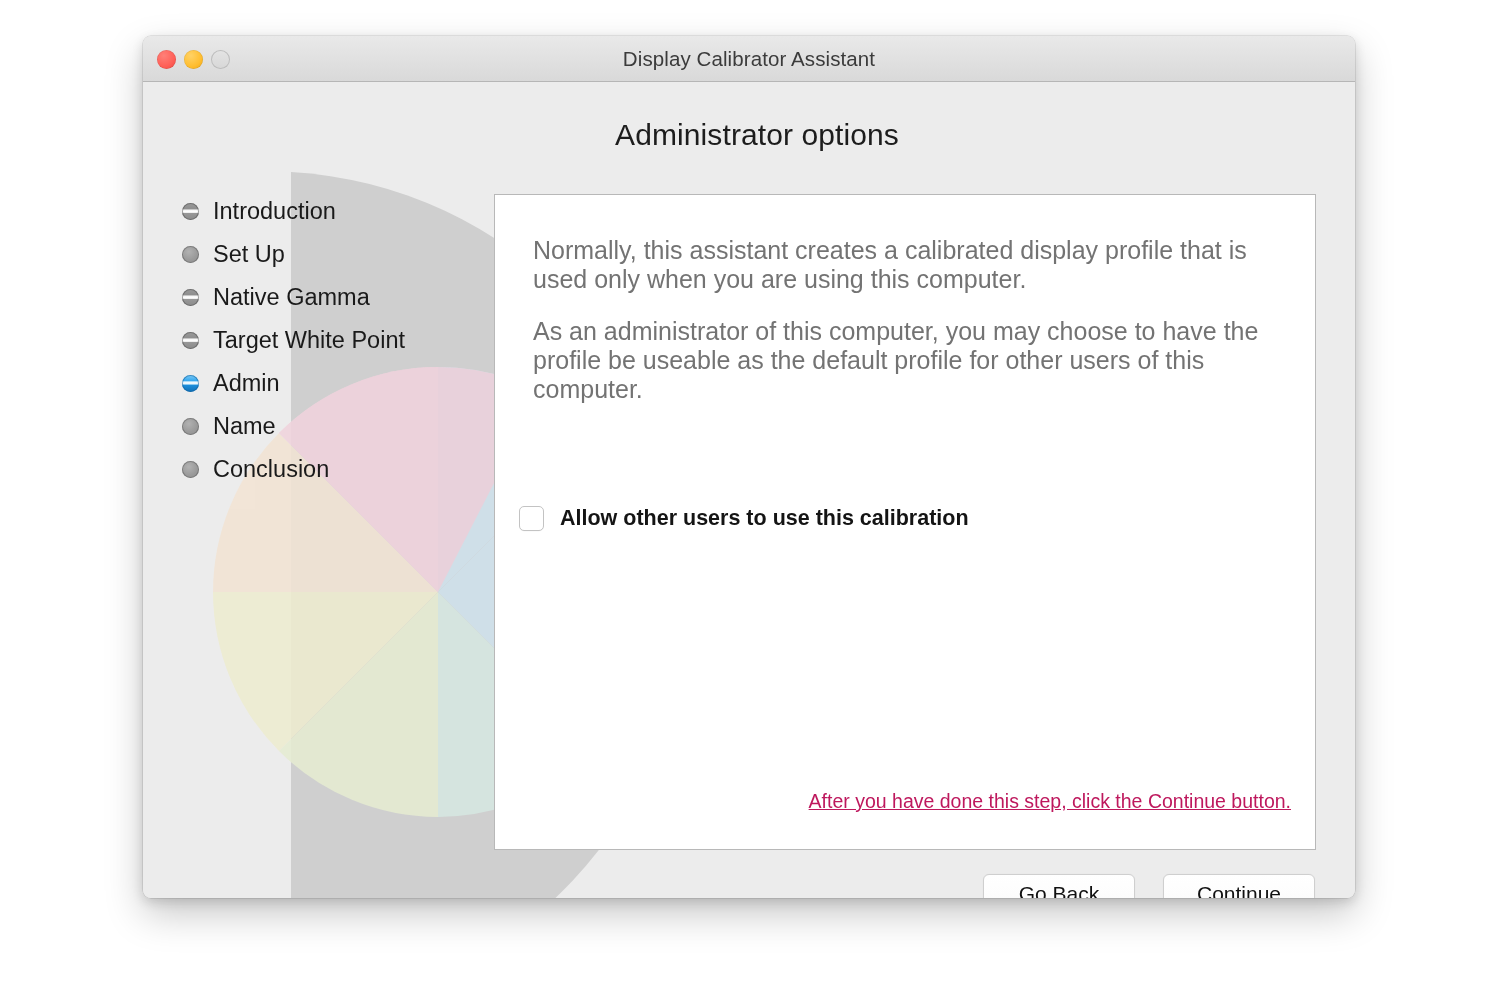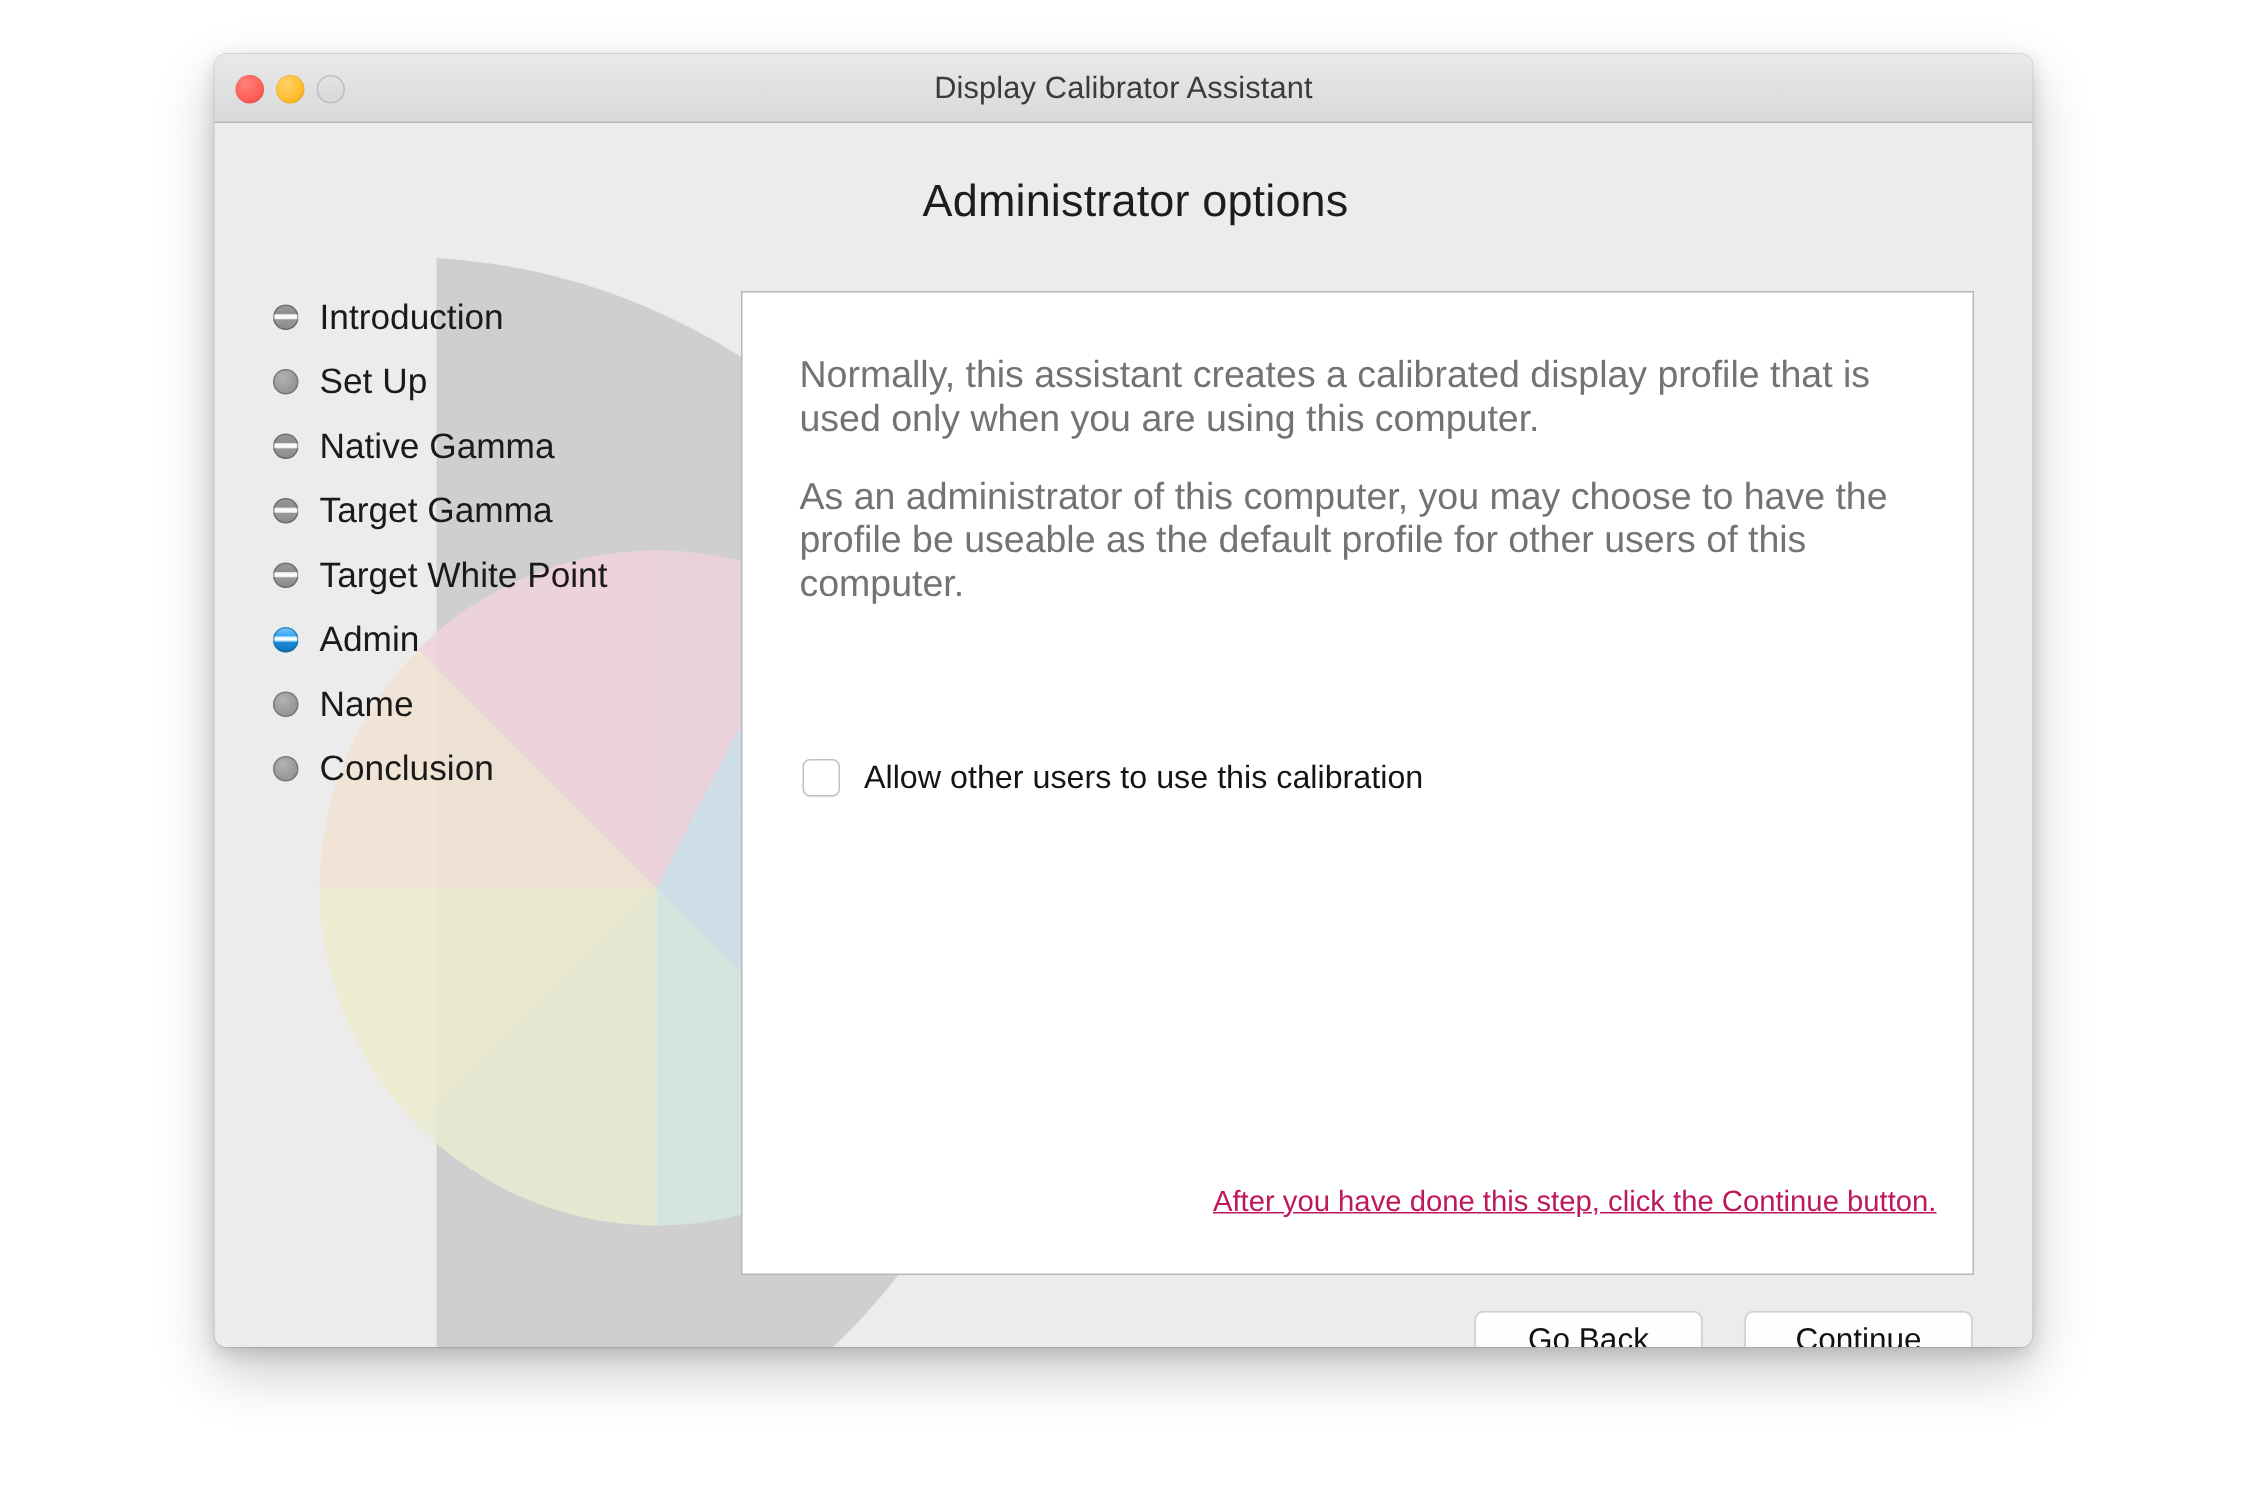--- a/index.html
+++ b/index.html
@@ -172,24 +172,25 @@
     width: 750px;
     font-size: 25px;
     line-height: 29px;
     color: #737373;
   }
   #para1 { top: 41px; }
   #para2 { top: 122px; }
 
   #checkbox-row {
     position: absolute;
-    left: 40px;
+    left: 24px;
     top: 311px;
     display: flex;
     align-items: center;
+    font-weight: bold;
   }
 
   #checkbox-box {
     width: 25px;
     height: 25px;
     border-radius: 5px;
     background: #ffffff;
     border: 1px solid #c3c3c3;
     box-shadow: 0 0.5px 0.5px rgba(0,0,0,0.04);
     flex: 0 0 25px;
@@ -303,24 +304,20 @@
         <div class="step">
           <span class="step-bullet bullet-todo"></span>
           <span class="step-label">Set Up</span>
         </div>
 
         <div class="step">
           <span class="step-bullet bullet-done"></span>
           <span class="step-label">Native Gamma</span>
         </div>
 
-        <div class="step">
-          <span class="step-bullet bullet-done"></span>
-          <span class="step-label">Target Gamma</span>
-        </div>
 
         <div class="step">
           <span class="step-bullet bullet-done"></span>
           <span class="step-label">Target White Point</span>
         </div>
 
         <div class="step">
           <span class="step-bullet bullet-current"></span>
           <span class="step-label">Admin</span>
         </div>

